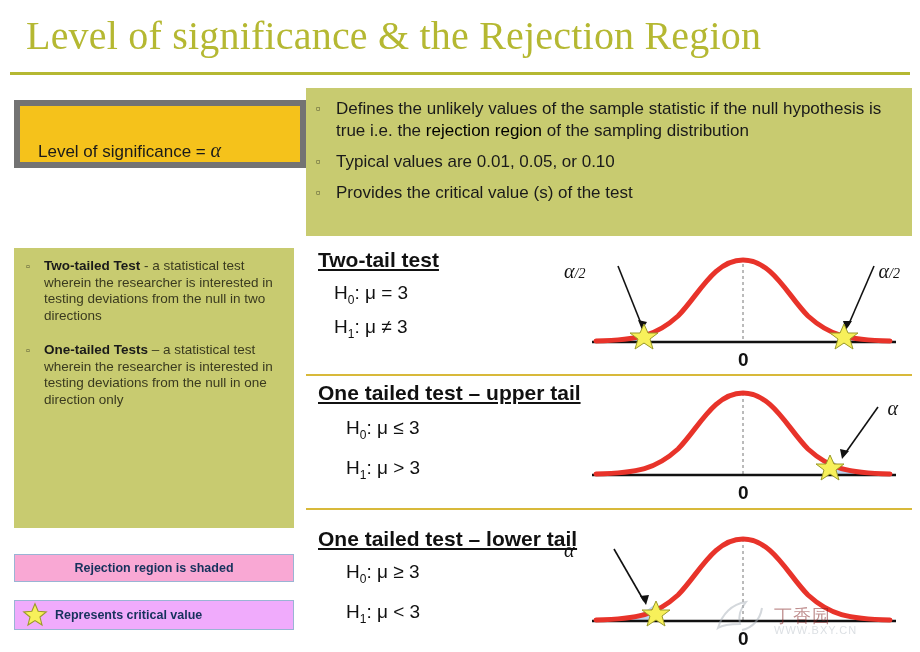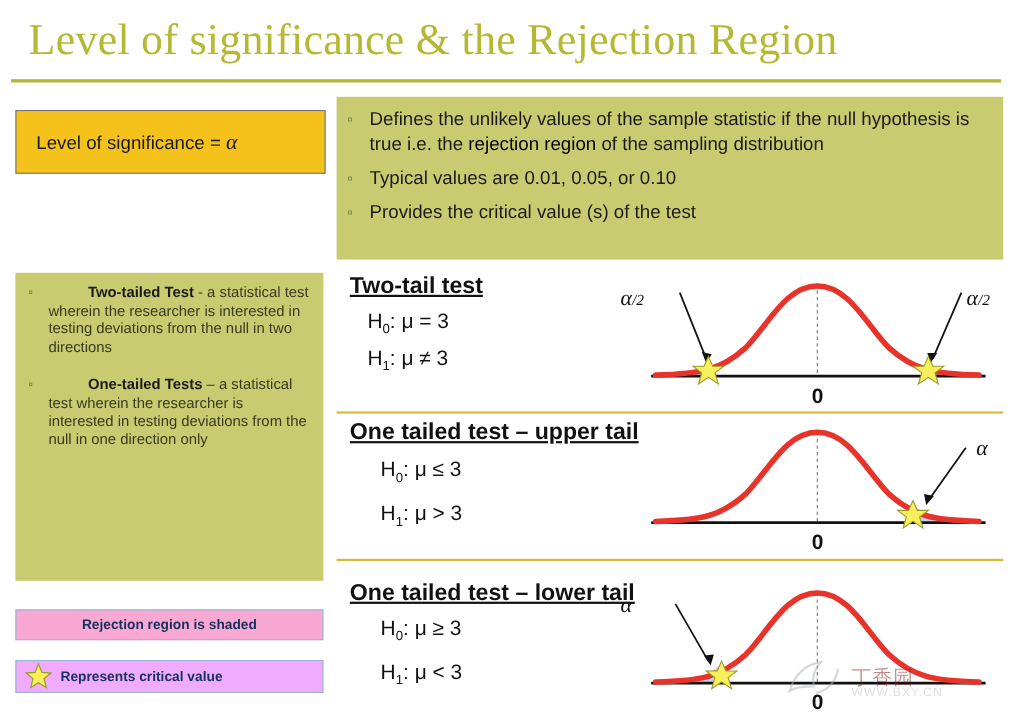--- a/index.html
+++ b/index.html
@@ -38,23 +38,23 @@
   }
 
   
   #los-box {
     position: absolute;
     left: 14px;
     top: 100px;
     width: 280px;
     height: 56px;
     background: #f5c21b;
-    border: 1px solid #737373;
-    display: flex;
-    align-items: center;
+    border: 6px solid #737373;
+    display: flex;
+    align-items: flex-end;
   }
   #los-box .los-text {
     padding-left: 18px;
     font-size: 17px;
     color: #1a1a1a;
   }
   .alpha-serif {
     font-family: "Liberation Serif", serif;
     font-style: italic;
     font-size: 20px;
@@ -115,21 +115,20 @@
     line-height: 17px;
   }
   .test-body {
     font-size: 13.5px;
     line-height: 16.5px;
     color: #3a3a1f;
   }
   .test-body .t-name {
     font-weight: bold;
     color: #1a1a1a;
-    margin-left: 36px;
   }
 
   
   #legend-shaded {
     position: absolute;
     left: 14px;
     top: 554px;
     width: 280px;
     height: 28px;
     background: #f9a8d4;

